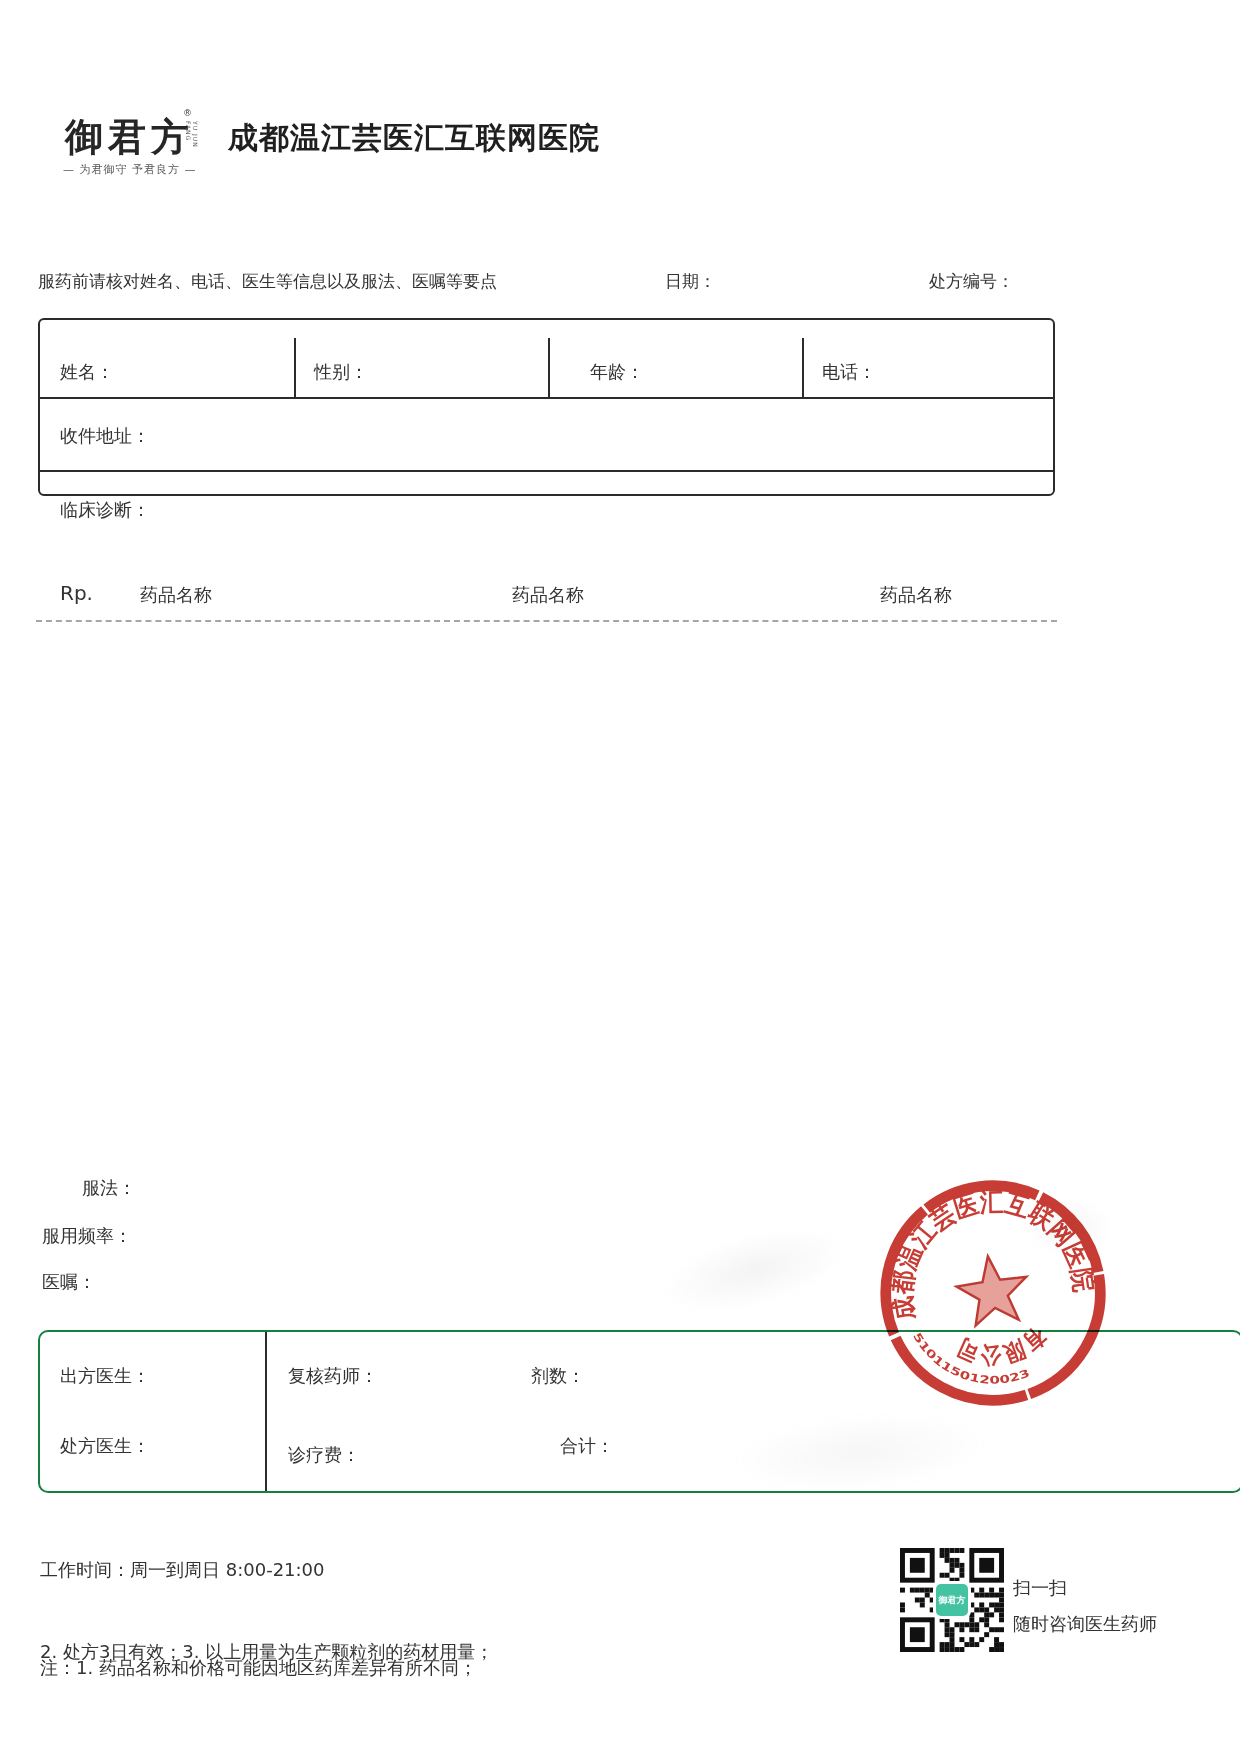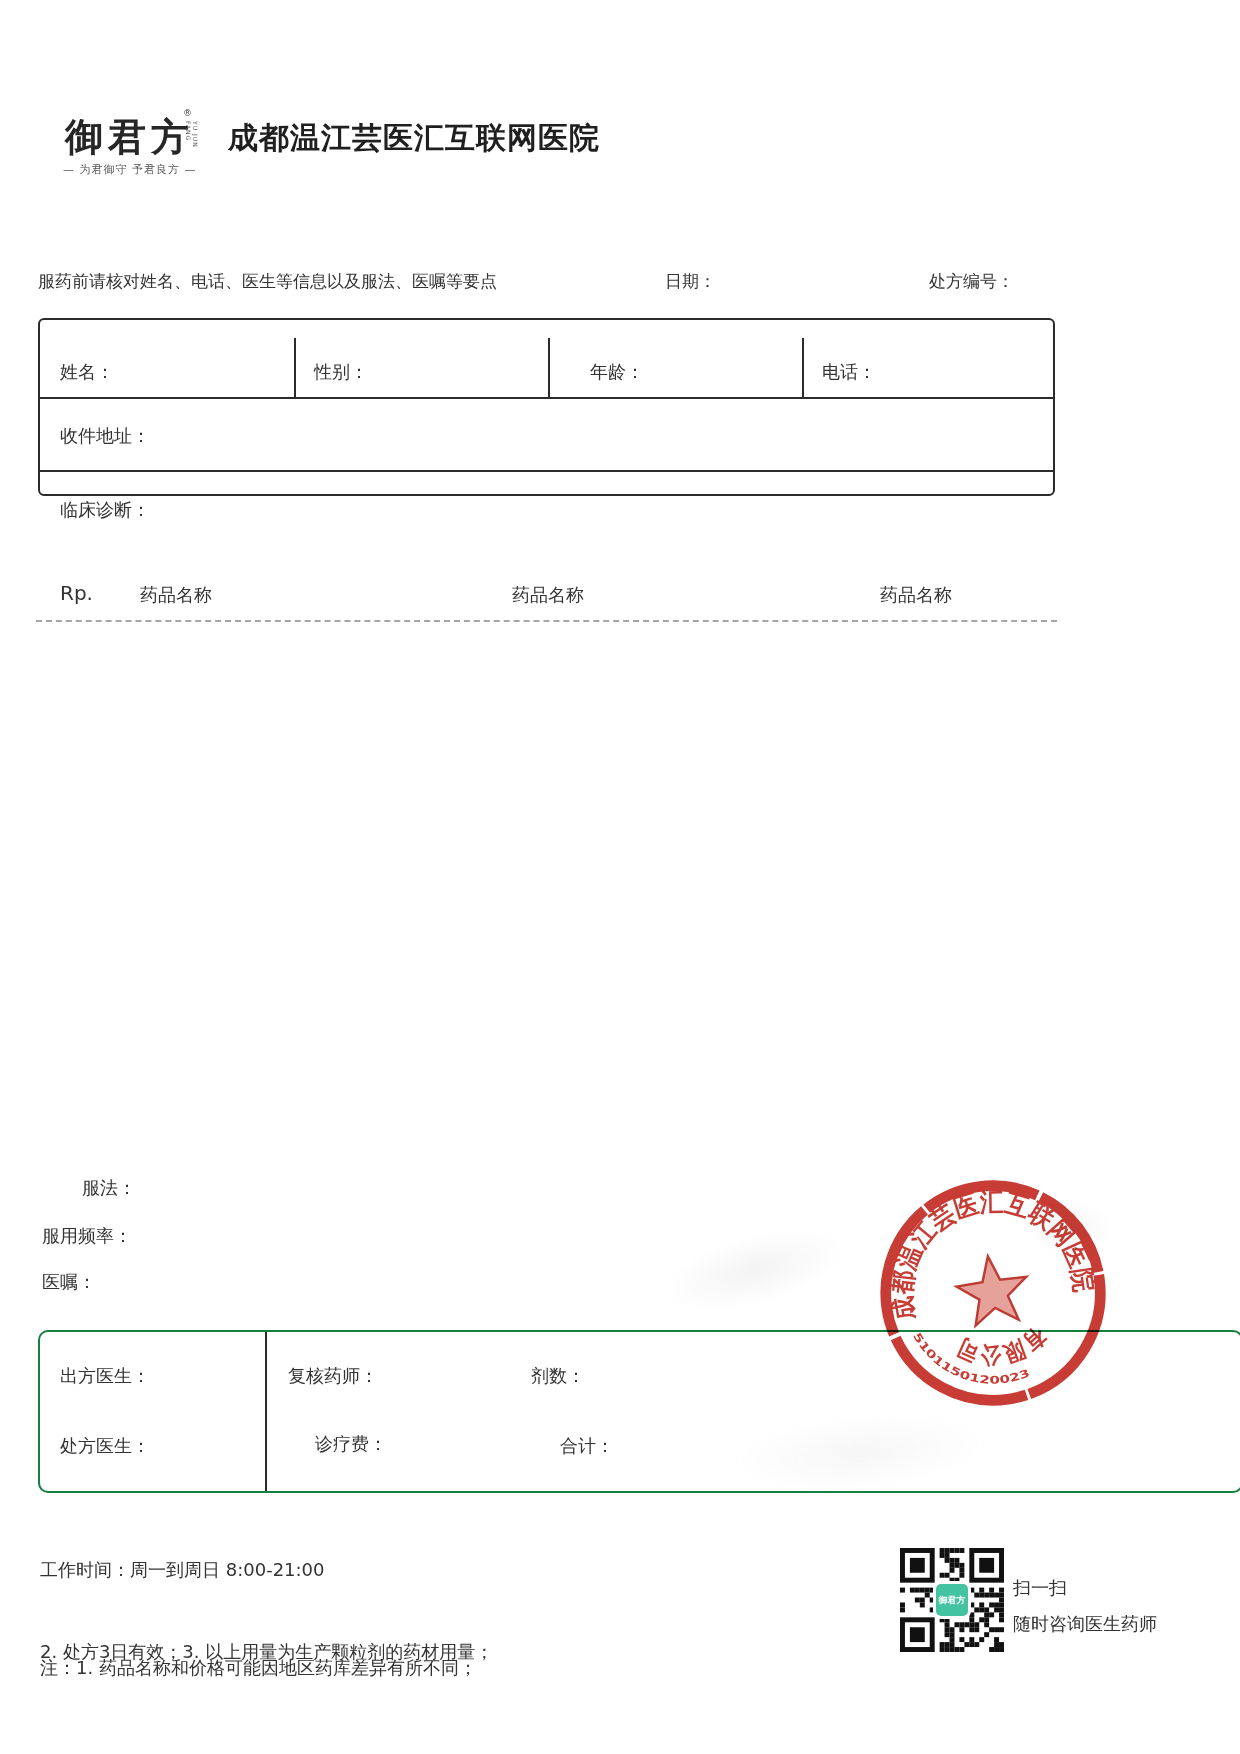--- a/index.html
+++ b/index.html
@@ -50,21 +50,21 @@
   .usage-method { left:42px; top:1176px;margin-left:40px; }
   .usage-freq  { left:42px; top:1224px; }
   .usage-advice{ left:42px; top:1270px; }
 
   
   .sbox { left:38px; top:1330px; width:1205px; height:163px;
           border:2px solid #15803d; border-radius:10px; }
   .sbox .vdiv { position:absolute; left:225px; top:0; height:100%; width:0; border-left:2px solid #2b2b2b; }
   .sbox .lbl { position:absolute; }
   .sl-issue { left:20px; top:32px; } .sl-presc { left:20px; top:102px; }
-  .sl-review { left:248px; top:32px; } .sl-fee { left:248px; top:100px;margin-left:27px; }
+  .sl-review { left:248px; top:32px; } .sl-fee { left:248px; top:111px; }
   .sl-dose { left:491px; top:32px; } .sl-total { left:520px; top:102px; }
 
   
   .stamp { left:876px; top:1176px; width:234px; height:234px;
            transform:rotate(-8deg); opacity:0.9; mix-blend-mode:multiply; z-index:5; }
   .stamp text { font-weight:600; }
 
   
   .smudge { border-radius:50%; filter:blur(3px); pointer-events:none; }
   .smg1 { left:660px; top:1235px; width:190px; height:70px; transform:rotate(-15deg);

